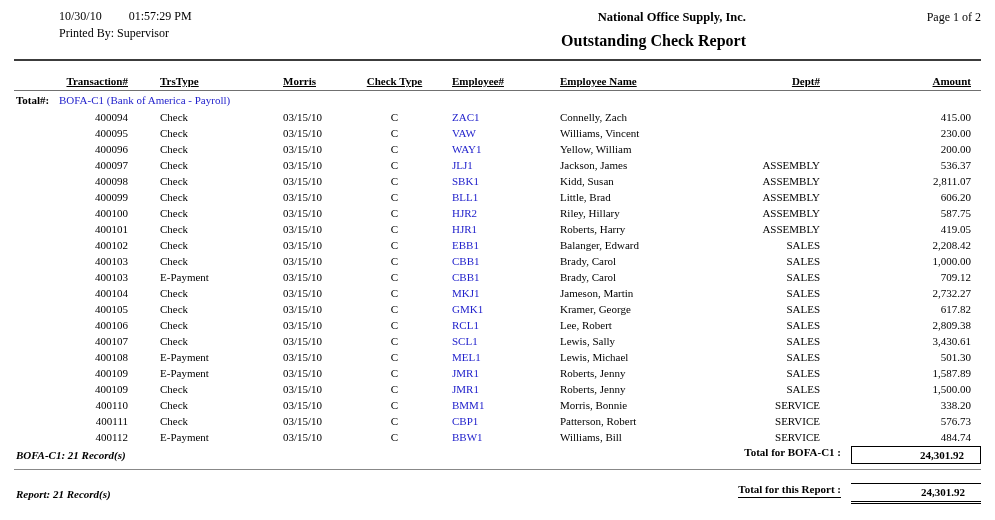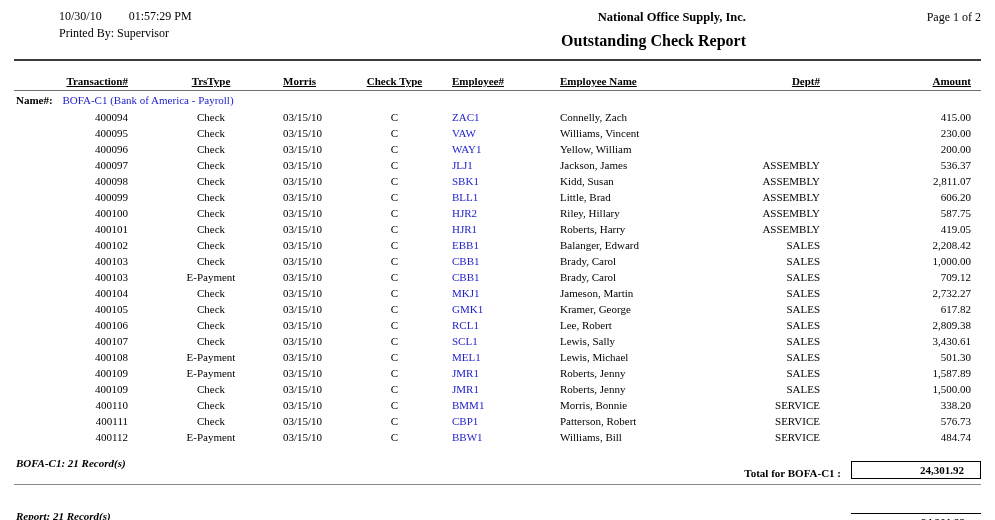--- a/index.html
+++ b/index.html
@@ -23,39 +23,39 @@
   .rule-thick { border-top:2px solid #3c3c3c; margin-top:9px; }
 
   
   table.grid { border-collapse:collapse; width:967px; font-size:11px; table-layout:fixed; }
   thead th { font-weight:bold; vertical-align:bottom; padding:14px 0 3px 0;
              border-bottom:1px solid #707070; white-space:nowrap; }
   thead th .u { text-decoration:underline; }
   tbody td { height:16px; line-height:16px; white-space:nowrap; overflow:hidden; }
 
   .c-trans { text-align:right; padding-right:4px;margin-top:24px; }
-  .c-type  { text-align:center;  padding-left:28px; }
+  .c-type  { text-align:left;  padding-left:28px; }
   .c-date  { text-align:left;  padding-left:21px; }
   .c-chk   { text-align:center; }
   .c-emp   { text-align:left;  padding-left:15px; }
   .c-name  { text-align:left;  padding-left:18px;margin-top:27px; }
   .c-dept  { text-align:right; padding-right:2px; }
   .c-amt   { text-align:right; padding-right:10px; }
 
   .link { color:#2222CC; }
 
   tr.bank-row td { padding:2px 0 1px 2px; height:17px; line-height:15px; }
   .bank-label { font-weight:bold; color:#000; }
   .bank-value { margin-left:7px; }
 
   
   .total-line { display:flex; justify-content:space-between; align-items:center;
                 padding-left:2px; margin-top:1px; }
   .records { font-size:11px; font-weight:bold; font-style:italic; }
-  .total-right { display:flex; align-items:flex-end;margin-top:15px; }
+  .total-right { display:flex; align-items:flex-start; }
   .total-label { font-size:11px; font-weight:bold; margin-right:10px; }
   .total-label.underlined { border-bottom:1px solid #000; padding-bottom:2px; }
   .amount-box { width:130px; text-align:right; font-weight:bold; font-size:11px;
                 border:1px solid #000; padding:2px 16px 2px 4px; }
   .amount-dbl { width:130px; text-align:right; font-weight:bold; font-size:11px;
                 border-top:1px solid #000; border-bottom:3px double #000;
                 padding:2px 16px 3px 4px; }
   .rule-thin { border-top:1px solid #888; margin-top:5px; }
   .report-total-line { margin-top:13px; }
 </style>
@@ -100,21 +100,21 @@
         <th class="c-chk"><span class="u">Check Type</span></th>
         <th class="c-emp"><span class="u">Employee#</span></th>
         <th class="c-name"><span class="u">Employee Name</span></th>
         <th class="c-dept"><span class="u">Dept#</span></th>
         <th class="c-amt"><span class="u">Amount</span></th>
       </tr>
     </thead>
     <tbody>
       <tr class="bank-row">
         <td colspan="8">
-          <span class="bank-label">Name#:</span>
+          <span class="bank-label">Total#:</span>
           <span class="bank-value link">BOFA-C1 (Bank of America - Payroll)</span>
         </td>
       </tr>
     <tr>
       <td class="c-trans">400094</td>
       <td class="c-type">Check</td>
       <td class="c-date">03/15/10</td>
       <td class="c-chk">C</td>
       <td class="c-emp link">ZAC1</td>
       <td class="c-name">Connelly, Zach</td>

